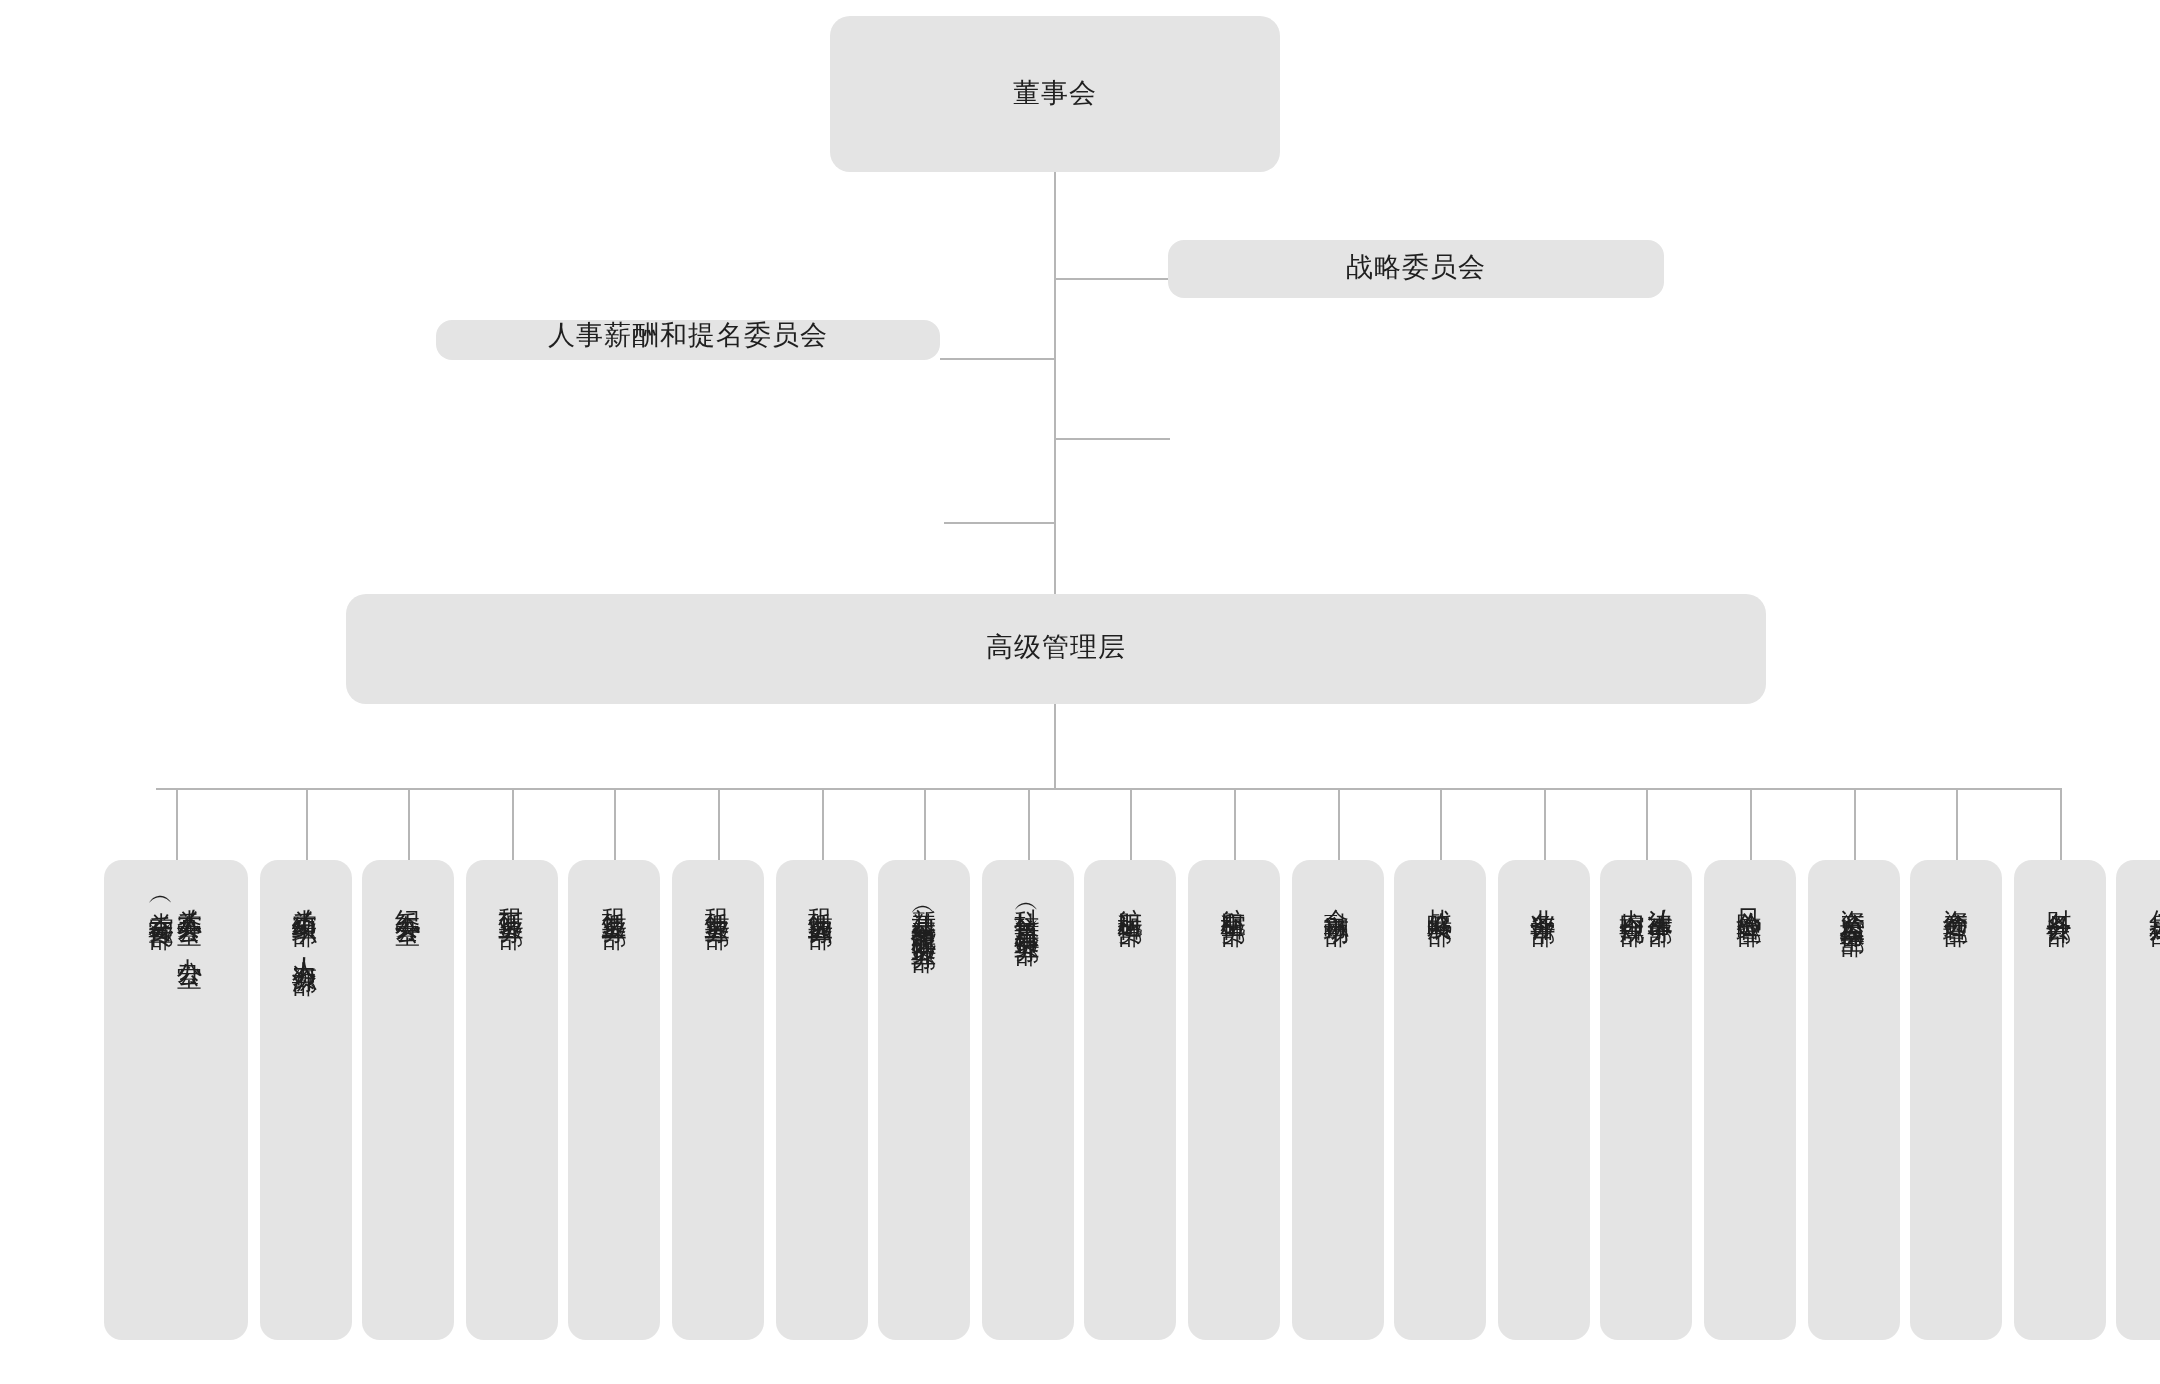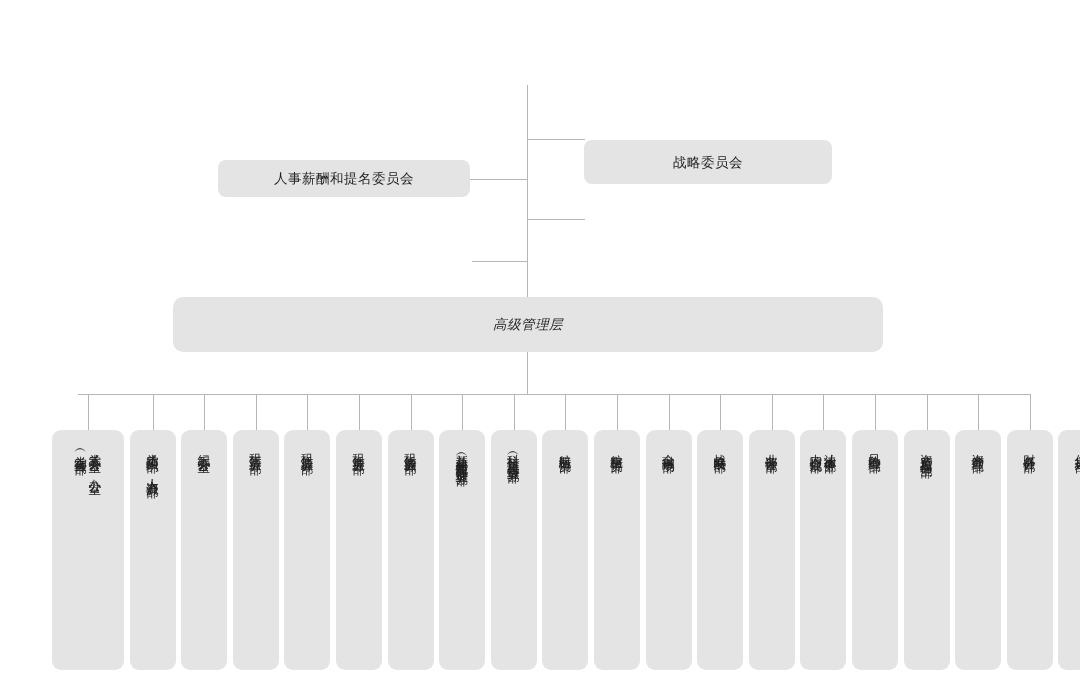--- a/index.html
+++ b/index.html
@@ -26,21 +26,21 @@
     box-sizing: border-box;
     display: flex;
     align-items: center;
     justify-content: center;
     font-size: 13.5px;
     line-height: 1.35;
     color: #1f1f1f;
     letter-spacing: 0.5px;
   }
   .node.root-node { border-radius: 10px; }
-  .node.mgmt-node { border-radius: 10px; font-style: italic; }
+  .node.mgmt-node { border-radius: 10px; }
 
   
   .dept {
     position: absolute;
     background: #e4e4e4;
     border-radius: 9px;
     box-sizing: border-box;
     display: flex;
     flex-direction: row-reverse;
     align-items: flex-start;
@@ -103,26 +103,29 @@
       <div class="line-v" style="left: 669px; top: 394px; height: 36px;"></div>
       <div class="line-v" style="left: 720px; top: 394px; height: 36px;"></div>
       <div class="line-v" style="left: 772px; top: 394px; height: 36px;"></div>
       <div class="line-v" style="left: 823px; top: 394px; height: 36px;"></div>
       <div class="line-v" style="left: 875px; top: 394px; height: 36px;"></div>
       <div class="line-v" style="left: 927px; top: 394px; height: 36px;"></div>
       <div class="line-v" style="left: 978px; top: 394px; height: 36px;"></div>
       <div class="line-v" style="left: 1030px; top: 394px; height: 36px;"></div>
     </div>
 
+  <div class="node root-node" style="left:415px; top:8px; width:225px; height:78px;">
+    <span>董事会</span>
+  </div>
 
-  <div class="node" style="left:584px; top:120px; width:248px; height:44px;margin-top:20px;">
+  <div class="node" style="left:584px; top:120px; width:248px; height:29px;">
     <span>战略委员会</span>
   </div>
 
-  <div class="node" style="left:218px; top:160px; width:252px; height:37px;">
+  <div class="node" style="left:218px; top:160px; width:252px; height:20px;font-family:Liberation Mono, monospace;">
     <span>人事薪酬和提名委员会</span>
   </div>
 
 
 
   <div class="node mgmt-node" style="left:173px; top:297px; width:710px; height:55px;">
     <span>高级管理层</span>
   </div>
 
   <div id="dept-layer">

